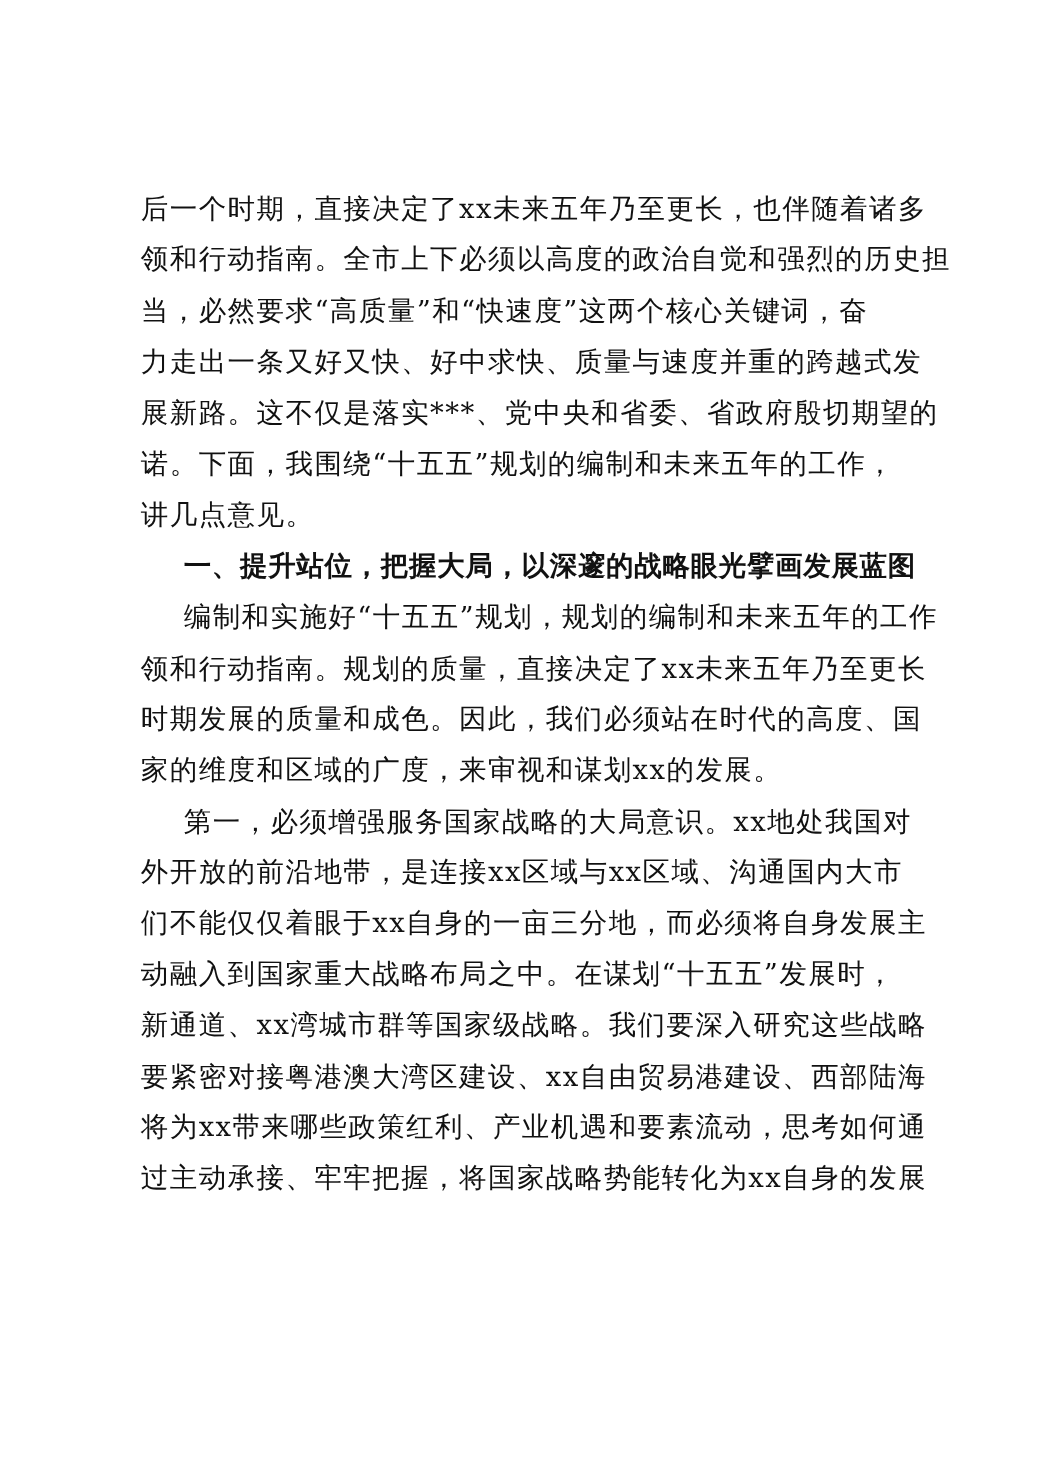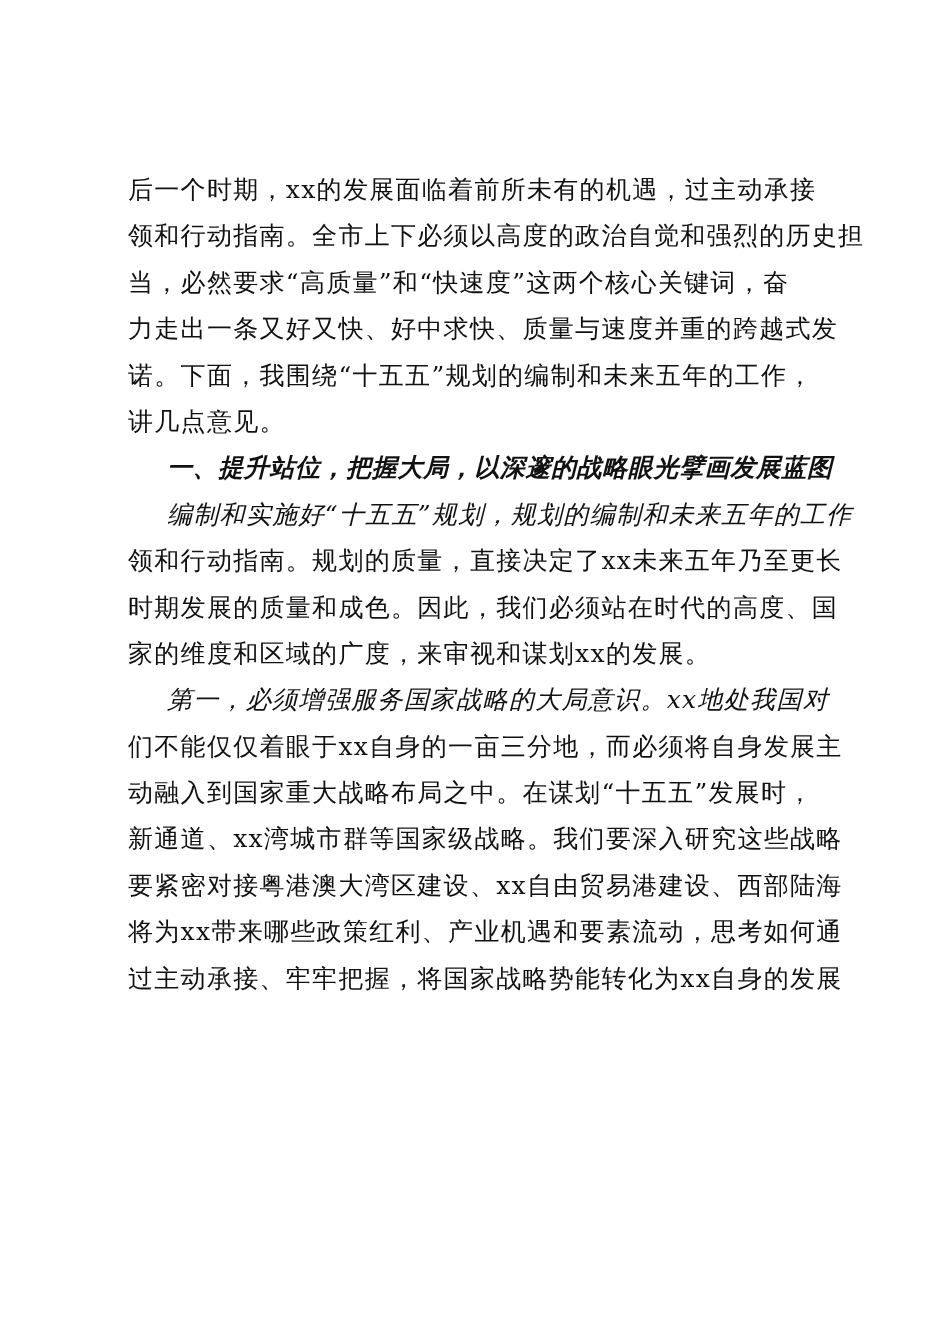--- a/index.html
+++ b/index.html
@@ -31,55 +31,56 @@
       color: #111111;
     }
     .line {
       height: 46.4px;
       line-height: 46.4px;
       white-space: nowrap;
       letter-spacing: 1.3px;
     }
     .line.indent {
       padding-left: 39px;
-      font-style: italic;
     }
     .line.heading {
       font-weight: bold;
       letter-spacing: 0.6px;
     }
   </style>
 </head>
 <body>
 
 <div class="page">
   <div class="text-body">
 
     <div>
-      <div class="line">后一个时期，xx的发展面临着前所未有的机遇，过主动承接</div>
+      <div class="line">后一个时期，直接决定了xx未来五年乃至更长，也伴随着诸多</div>
       <div class="line">领和行动指南。全市上下必须以高度的政治自觉和强烈的历史担</div>
       <div class="line">当，必然要求“高质量”和“快速度”这两个核心关键词，奋</div>
       <div class="line">力走出一条又好又快、好中求快、质量与速度并重的跨越式发</div>
+      <div class="line">展新路。这不仅是落实***、党中央和省委、省政府殷切期望的</div>
       <div class="line">诺。下面，我围绕“十五五”规划的编制和未来五年的工作，</div>
       <div class="line">讲几点意见。</div>
     </div>
 
     <div>
       <div class="line indent heading">一、提升站位，把握大局，以深邃的战略眼光擘画发展蓝图</div>
     </div>
 
     <div>
       <div class="line indent">编制和实施好“十五五”规划，规划的编制和未来五年的工作</div>
       <div class="line">领和行动指南。规划的质量，直接决定了xx未来五年乃至更长</div>
       <div class="line">时期发展的质量和成色。因此，我们必须站在时代的高度、国</div>
       <div class="line">家的维度和区域的广度，来审视和谋划xx的发展。</div>
     </div>
 
     <div>
       <div class="line indent">第一，必须增强服务国家战略的大局意识。xx地处我国对</div>
+      <div class="line">外开放的前沿地带，是连接xx区域与xx区域、沟通国内大市</div>
       <div class="line">们不能仅仅着眼于xx自身的一亩三分地，而必须将自身发展主</div>
       <div class="line">动融入到国家重大战略布局之中。在谋划“十五五”发展时，</div>
       <div class="line">新通道、xx湾城市群等国家级战略。我们要深入研究这些战略</div>
       <div class="line">要紧密对接粤港澳大湾区建设、xx自由贸易港建设、西部陆海</div>
       <div class="line">将为xx带来哪些政策红利、产业机遇和要素流动，思考如何通</div>
       <div class="line">过主动承接、牢牢把握，将国家战略势能转化为xx自身的发展</div>
     </div>
 
   </div>
 </div>

